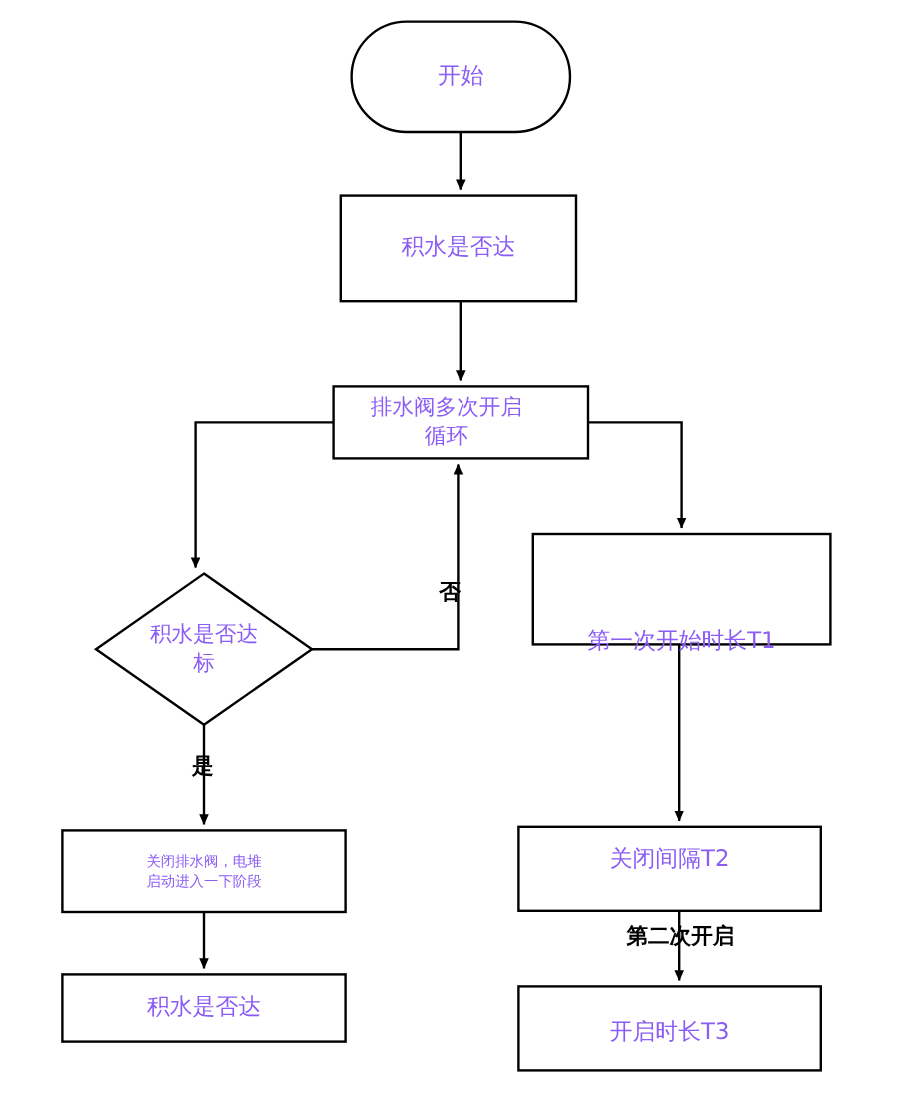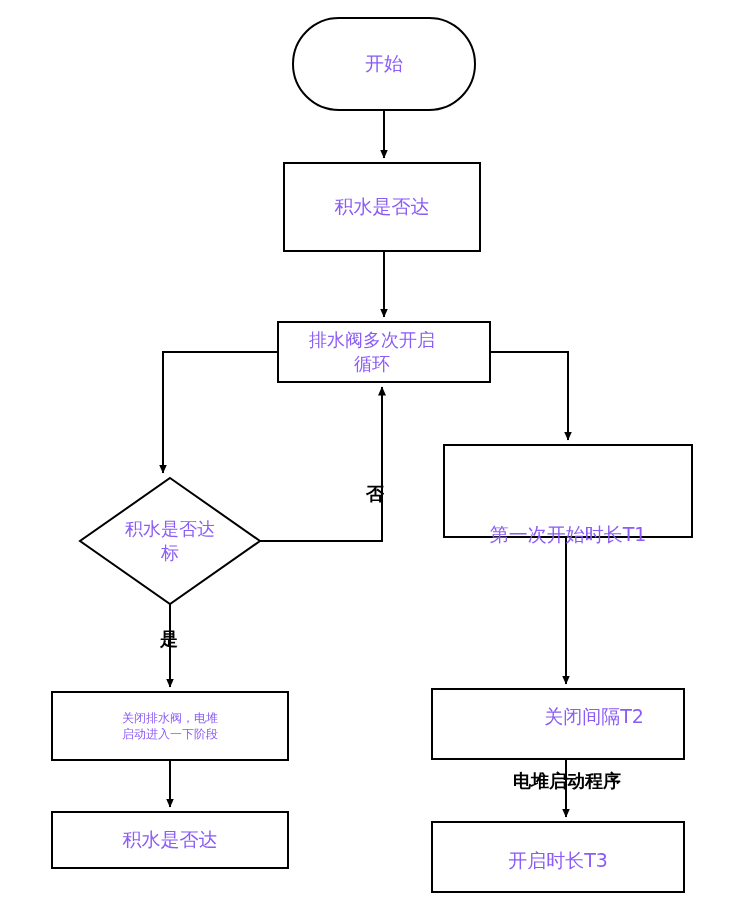--- a/index.html
+++ b/index.html
@@ -87,23 +87,23 @@
     <path d="M566,759 L566,817" fill="none" stroke="#000000" stroke-width="2" marker-end="url(#arrow)"></path>
   </svg>
 
   <div class="node-label" style="left:293px; top:18px; width:182px; height:92px;">开始</div>
   <div class="node-label" style="left:284px; top:163px; width:196px; height:88px;">积水是否达</div>
   <div class="node-label" style="left:278px; top:322px; width:188px; height:60px; font-size:18px;">排水阀多次开启
 循环</div>
   <div class="node-label" style="left:444px; top:445px; width:248px; height:92px;margin-top:44px;">第一次开始时长T1</div>
   <div class="node-label" style="left:110px; top:478px; width:120px; height:126px; font-size:18px;">积水是否达
 标</div>
-  <div class="node-label" style="left:432px; top:689px; width:252px; height:56px;margin-left:36px;">关闭间隔T2</div>
+  <div class="node-label" style="left:432px; top:689px; width:252px; height:56px;">关闭间隔T2</div>
   <div class="node-label" style="left:52px; top:692px; width:236px; height:68px; font-size:12px;">关闭排水阀，电堆
 启动进入一下阶段</div>
   <div class="node-label" style="left:432px; top:822px; width:252px; height:78px;">开启时长T3</div>
   <div class="node-label" style="left:52px; top:812px; width:236px; height:56px;">积水是否达</div>
 
   <div class="edge-label" style="left:363px; top:483px; width:24px;">否</div>
   <div class="edge-label" style="left:157px; top:628px; width:24px;">是</div>
-  <div class="edge-label" style="left:505px; top:770px; width:124px;">电堆启动程序</div>
+  <div class="edge-label" style="left:505px; top:770px; width:124px;">第二次开启</div>
 
 </div>
 
 </body></html>

